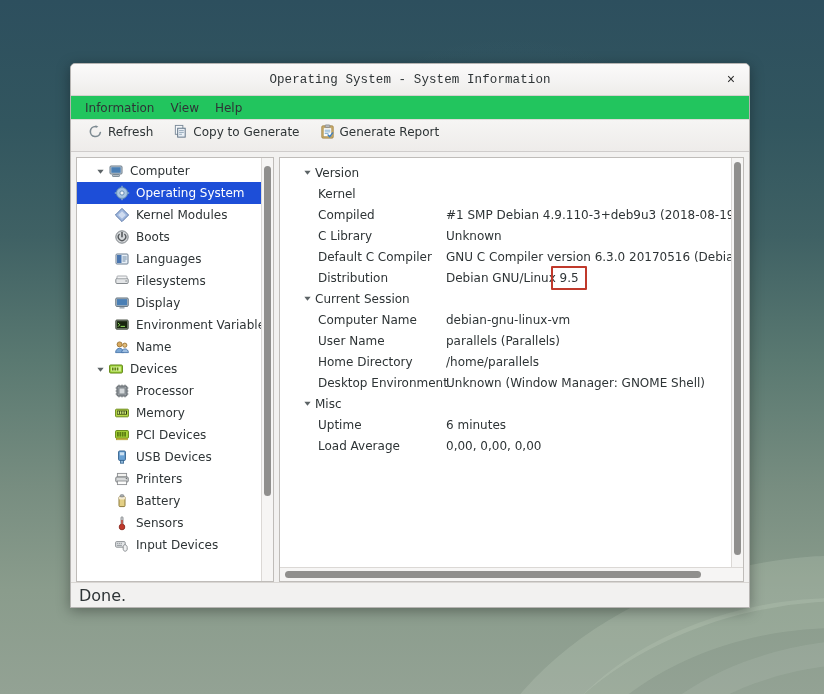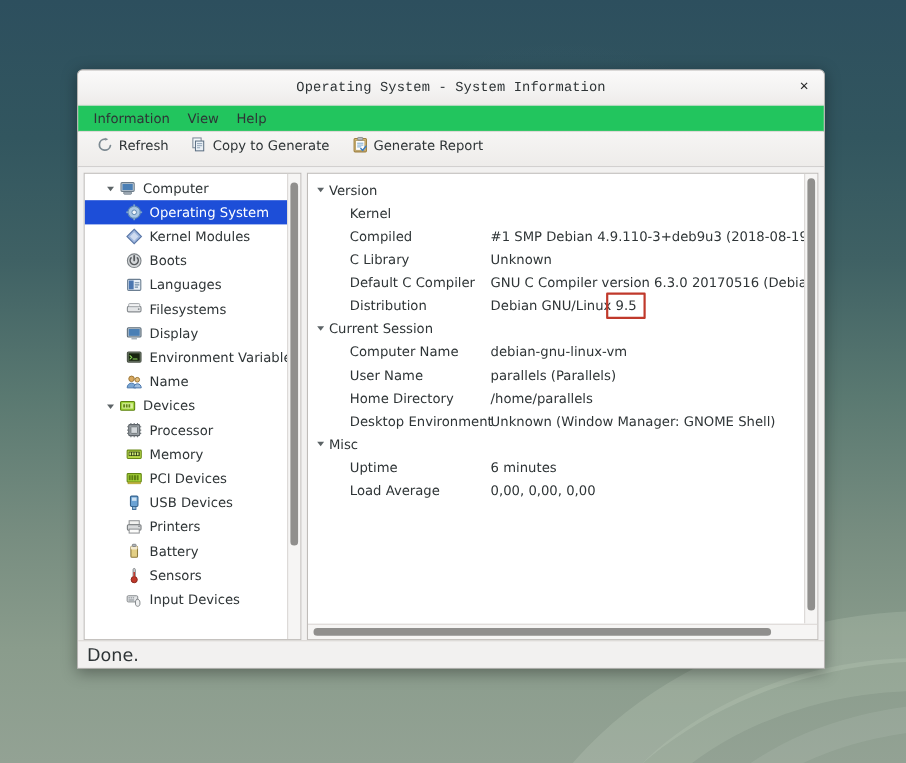--- a/index.html
+++ b/index.html
@@ -277,21 +277,21 @@
   }
 
   .grow {
     display: flex;
     align-items: center;
     height: 21px;
     font-size: 12px;
     color: #2e3436;
     white-space: nowrap;
   }
-  .grow.group { padding-left: 3px; }
+  .grow.group { padding-left: 19px; }
   .grow.group .gexp {
     width: 16px;
     min-width: 16px;
     display: flex; align-items: center; justify-content: center;
   }
   .grow.group .gname { font-size: 12px; color:#2e3436; }
   .grow.item { padding-left: 38px; }
   .grow.item .k {
     width: 128px;
     min-width: 128px;

